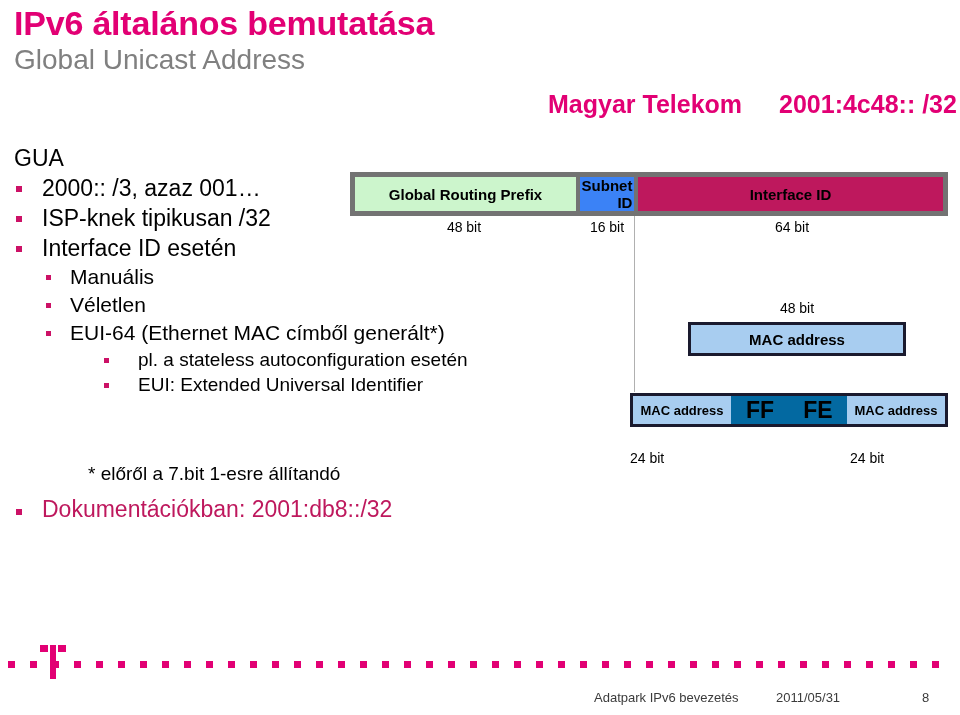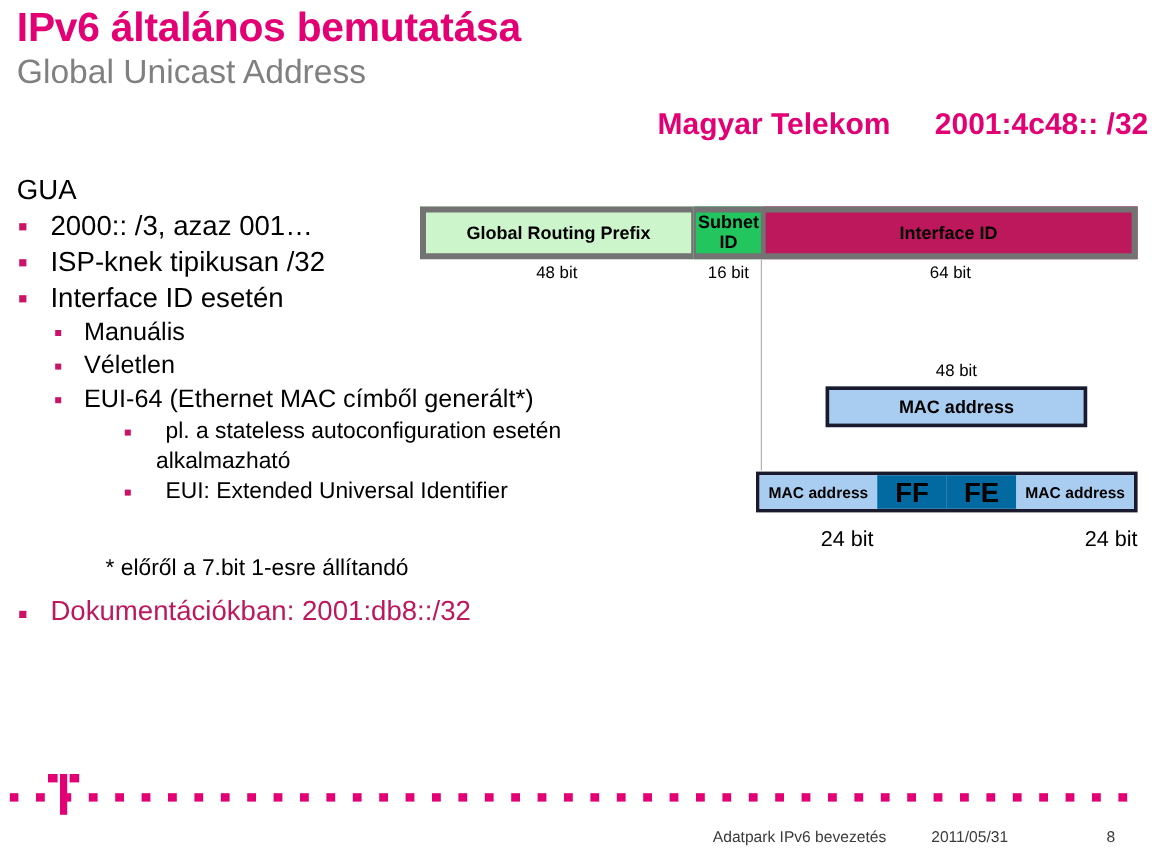--- a/index.html
+++ b/index.html
@@ -141,21 +141,21 @@
     display: flex;
     align-items: center;
     justify-content: center;
     text-align: center;
     font-weight: bold;
     font-size: 15px;
     line-height: 17px;
     color: #000;
   }
   .seg.grp { width: 228px; background: #ccf5cc; border-right-width: 2px; }
-  .seg.sub { width: 58px; background: #22c55e; border-left-width: 2px; border-right-width: 2px; font-size: 15px; }
+  .seg.sub { width: 58px; background: #3b82f6; border-left-width: 2px; border-right-width: 2px; font-size: 15px; text-align: right; }
   .seg.iid { width: 312px; background: #be185d; border-left-width: 2px; }
 
   .bitrow {
     position: absolute;
     top: 219px;
     font-size: 14px;
     color: #000;
     text-align: center;
   }
   .bit-48  { left: 350px; width: 228px; }
@@ -224,24 +224,24 @@
     font-size: 13px;
   }
   .eui-cell.ff, .eui-cell.fe {
     width: 58px;
     background: #0369a1;
     font-weight: bold;
     font-size: 23px;
   }
   .eui-bits {
     position: absolute;
-    top: 439px;
-    font-size: 18px;
-    color: #000;
-    text-align: right;
+    top: 450px;
+    font-size: 14px;
+    color: #000;
+    text-align: left;
   }
   .eui-bits.left  { left: 630px; width: 98px; }
   .eui-bits.right { left: 850px; width: 98px; }
 
   
   .dotrule {
     position: absolute;
     left: 8px;
     top: 661px;
     width: 944px;
@@ -346,21 +346,20 @@
       <span class="txt">Véletlen</span>
     </div>
     <div class="bullet lvl2">
       <span class="sq"></span>
       <span class="txt">EUI-64 (Ethernet MAC címből generált*)</span>
     </div>
     <div class="bullet lvl3">
       <span class="sq"></span>
       <span class="txt">
         <span>pl. a stateless autoconfiguration esetén</span>
-        <span class="wrap2">alkalmazható</span>
       </span>
     </div>
     <div class="bullet lvl3">
       <span class="sq"></span>
       <span class="txt">EUI: Extended Universal Identifier</span>
     </div>
   </div>
 
   <div class="footnote">* előről a 7.bit 1-esre állítandó</div>
   <div class="docline">

